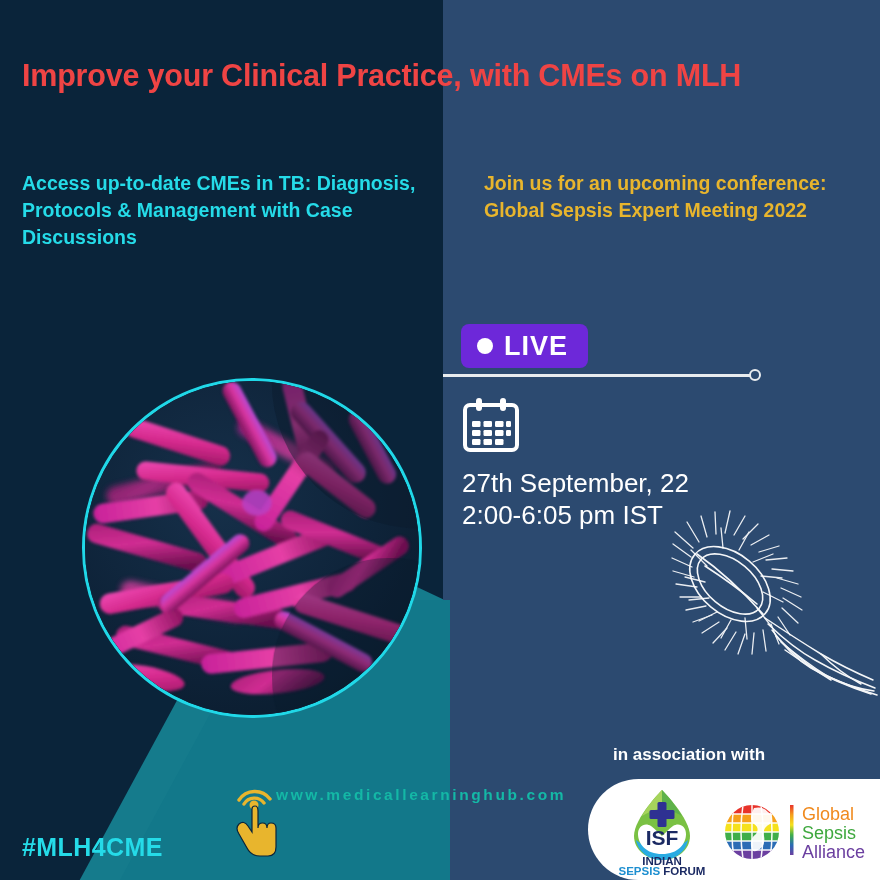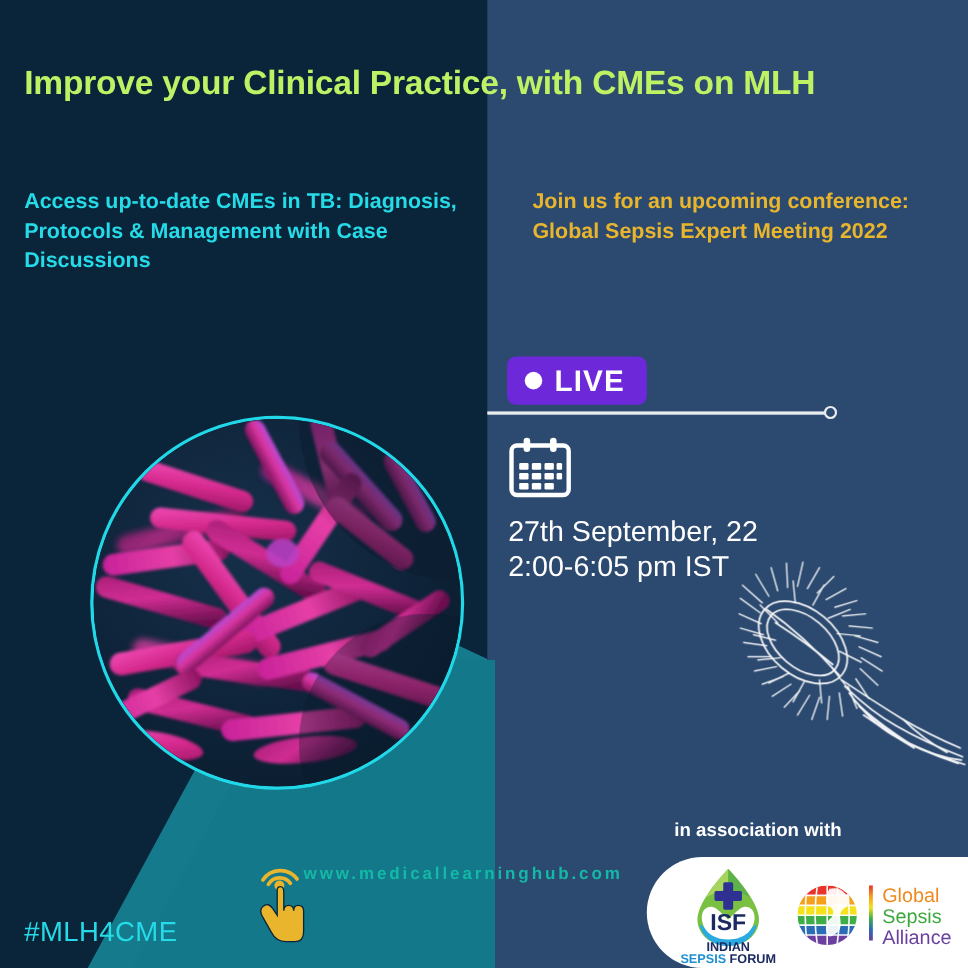--- a/index.html
+++ b/index.html
@@ -31,21 +31,21 @@
     clip-path: polygon(62% 0%, 100% 22%, 100% 100%, 18% 100%);
   }
   .teal-wedge2 {
     position:absolute; left:120px; top:600px; width:330px; height:280px;
     background:#12788a;
     clip-path: polygon(46% 0%, 100% 0%, 100% 100%, 0% 100%);
   }
   
   .title {
     position:absolute; left:22px; top:58px; width:850px;
-    color:#bef264;
+    color:#ef4444;
     font-size:30.5px;
     font-weight:bold;
     letter-spacing:-0.2px;
     line-height:1.15;
     white-space:nowrap;
   }
   
   .sub-left {
     position:absolute; left:22px; top:170px; width:415px;
     color:#25dbe8;
@@ -99,21 +99,21 @@
   .hand-cursor { position:absolute; left:226px; top:788px; width:58px; height:72px; }
   
   .site-url {
     position:absolute; left:276px; top:786px;
     color:#14b8a6; font-size:15.5px; font-weight:bold;
     letter-spacing:2.6px;
   }
   
   .hashtag {
     position:absolute; left:22px; top:833px;
-    color:#25dbe8; font-size:25px; font-weight:normal; letter-spacing:0.4px;
+    color:#25dbe8; font-size:25px; font-weight:bold; letter-spacing:0.4px;
   }
   
   .assoc-label {
     position:absolute; left:613px; top:745px;
     color:#ffffff; font-size:17px; font-weight:bold;
   }
   .logo-bar {
     position:absolute; left:588px; top:779px;
     width:292px; height:101px;
     background:#ffffff;

